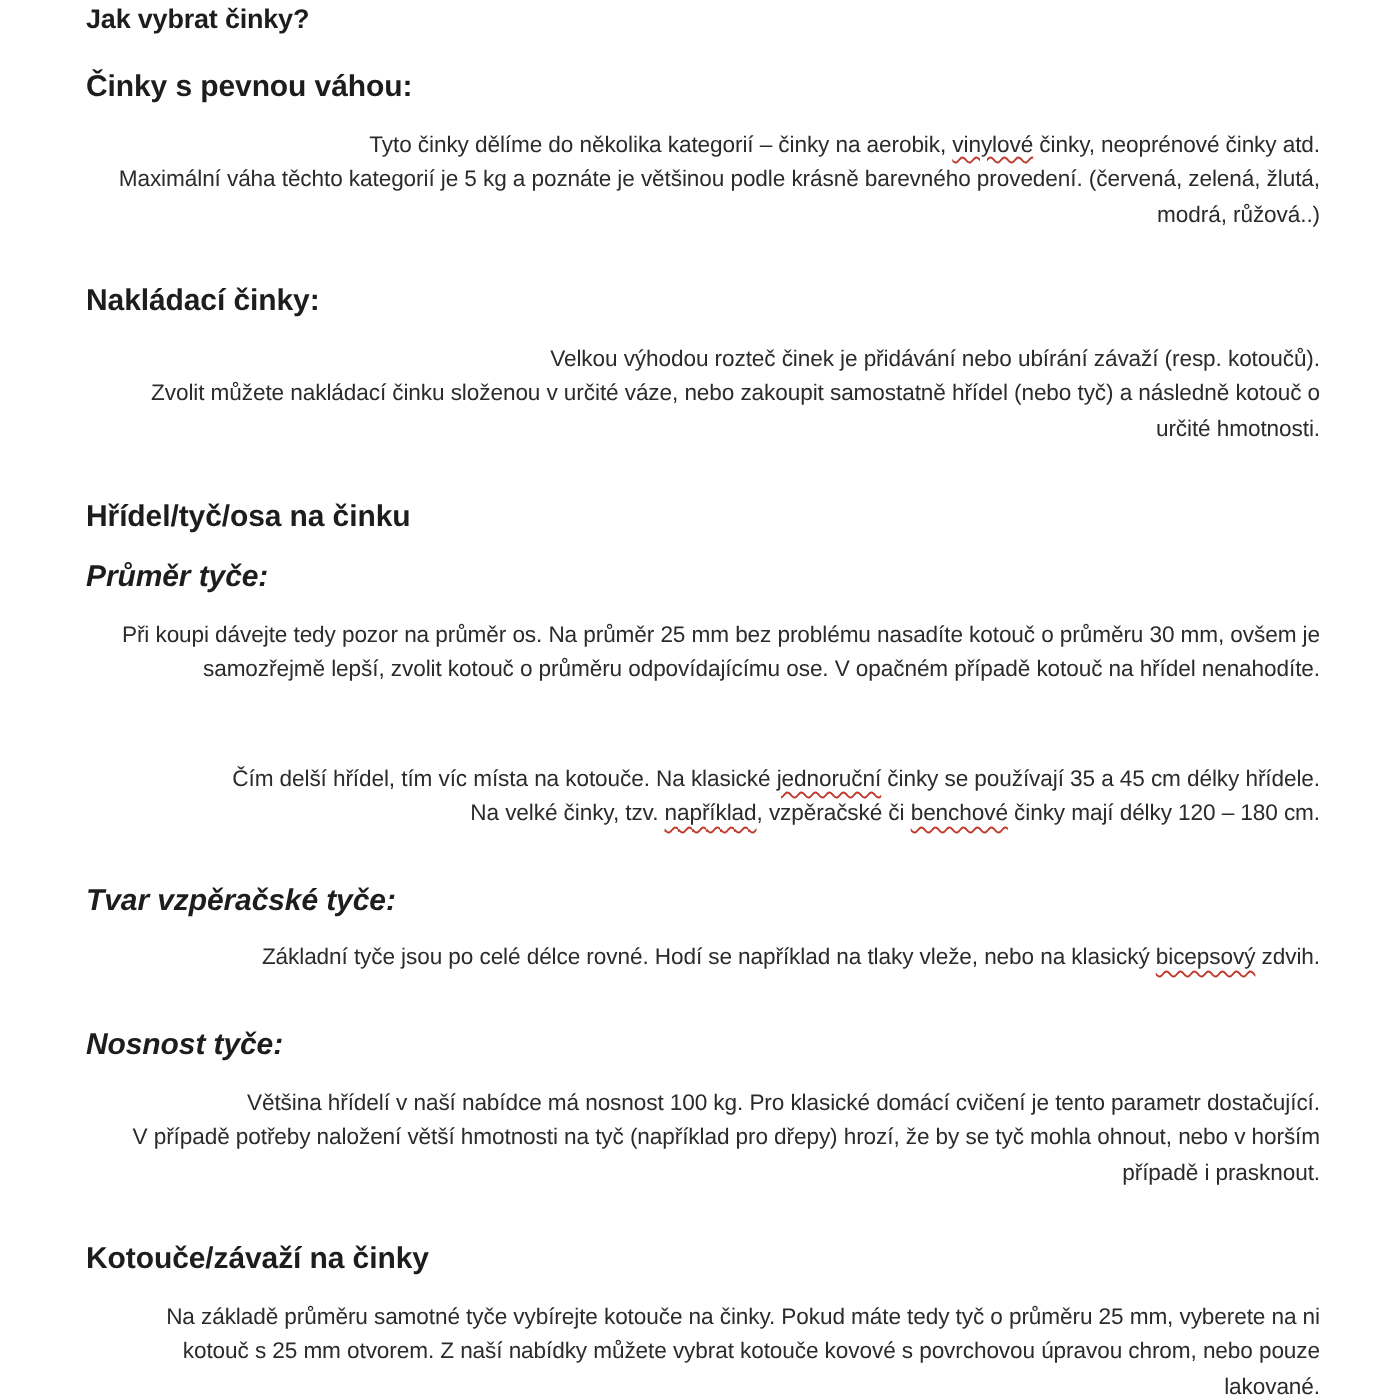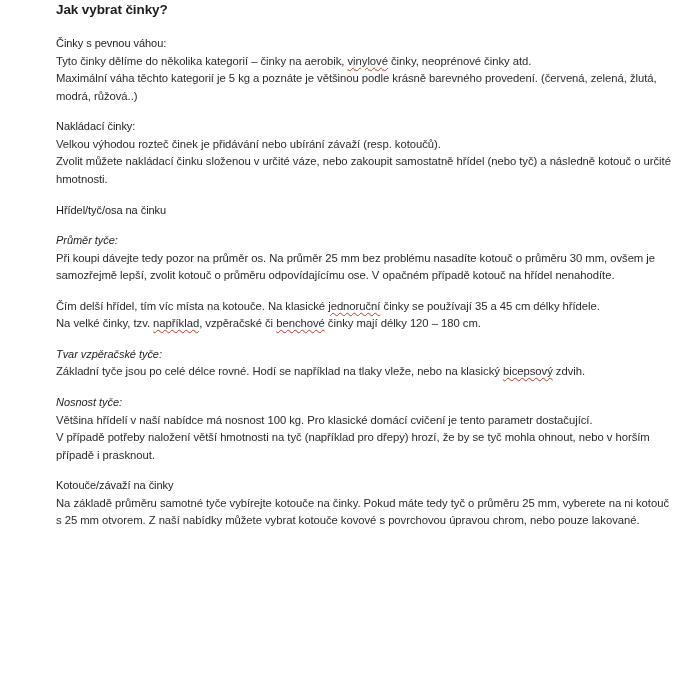--- a/index.html
+++ b/index.html
@@ -12,59 +12,59 @@
     height: 700px;
     overflow: hidden;
     font-family: "Liberation Sans", sans-serif;
     color: #2b2b2b;
     -webkit-font-smoothing: antialiased;
   }
   #page {
     width: 700px;
     height: 700px;
     box-sizing: border-box;
-    padding: 0 28px 0 56px;
+    padding: 0 28px 0 43px;
     background: #ffffff;
     position: relative;
   }
   .doc-title {
     font-size: 13.5px;
     font-weight: bold;
     color: #1d1d1d;
     letter-spacing: -0.1px;
     margin: 0;
     padding-top: 2px;
     line-height: 16px;
   }
   .block {
     margin: 0;
     padding: 0;
   }
   .spacer-lg { height: 17px; }
   .spacer-md { height: 13px; }
 
   .heading {
-    font-size: 11px;
-    font-weight: normal;
+    font-size: 15px;
+    font-weight: bold;
     color: #1d1d1d;
     line-height: 17.5px;
     letter-spacing: -0.05px;
     margin: 0;
   }
   .heading.italic {
     font-style: italic;
   }
   .para {
     font-size: 11.3px;
     font-weight: normal;
     color: #2b2b2b;
     line-height: 17.6px;
     letter-spacing: -0.05px;
-    margin: 0;
-    text-align: left;
+    margin: 12px;
+    text-align: right;
   }
   .para .ln { display: block; }
 
   
   .sp {
     text-decoration: underline;
     text-decoration-style: wavy;
     text-decoration-color: #c0392b;
     text-decoration-thickness: 0.7px;
     text-underline-offset: 1.5px;

